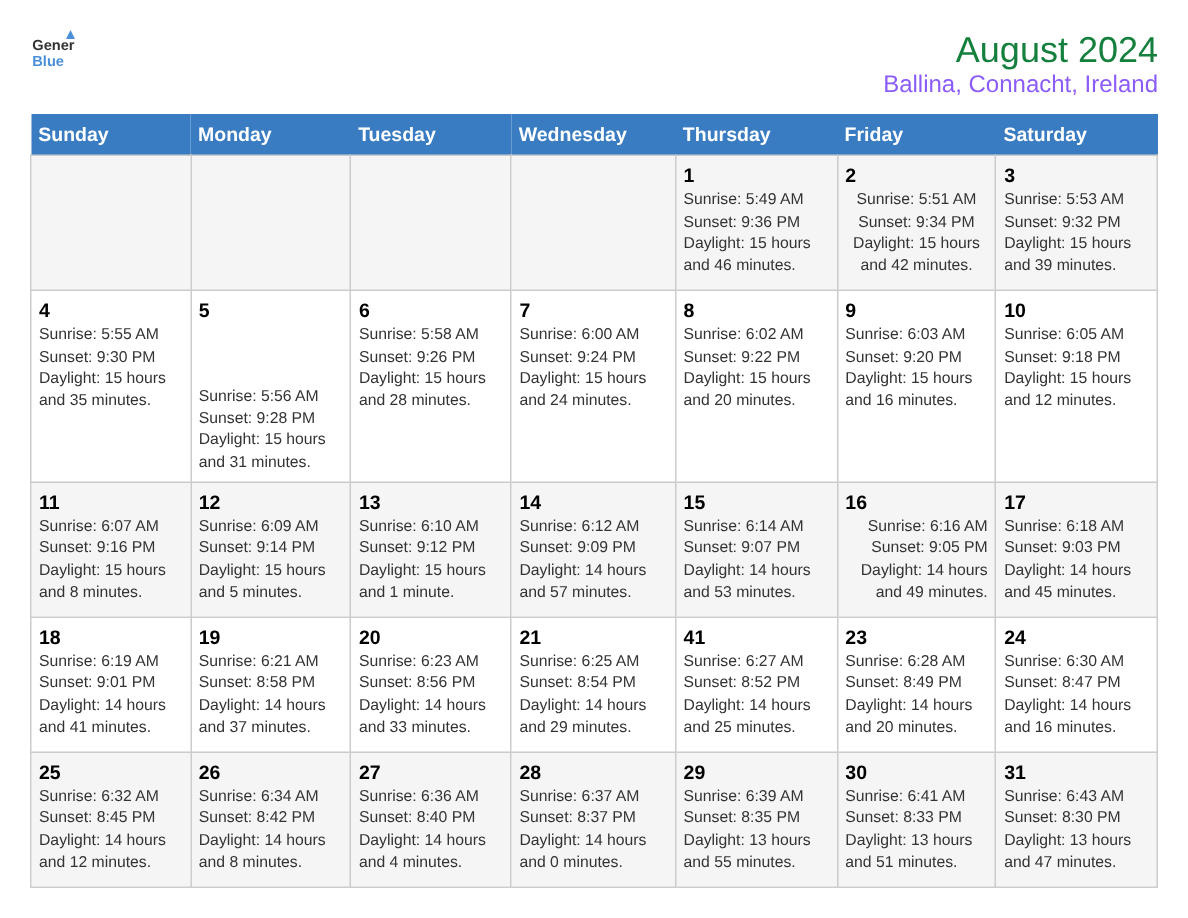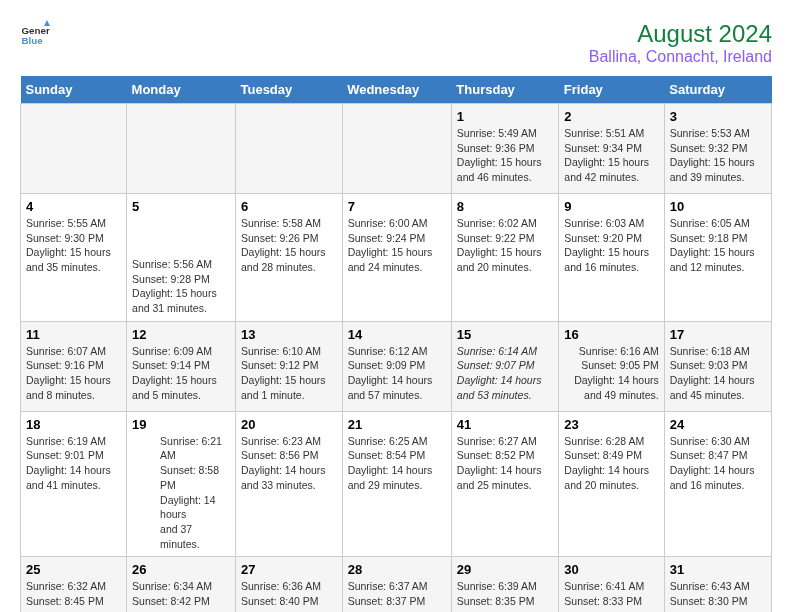--- a/index.html
+++ b/index.html
@@ -116,21 +116,21 @@
         <td class="empty-cell"></td>
         <td>
           <span class="day-number">1</span>
           <div class="day-info" style="white-space: pre-line;">Sunrise: 5:49 AM
 Sunset: 9:36 PM
 Daylight: 15 hours
 and 46 minutes.</div>
         </td>
         <td>
           <span class="day-number">2</span>
-          <div class="day-info" style="white-space: pre-line;">Sunrise: 5:51 AM
+          <div class="day-info" style="white-space: pre-line; text-align: center;">Sunrise: 5:51 AM
 Sunset: 9:34 PM
 Daylight: 15 hours
 and 42 minutes.</div>
         </td>
         <td>
           <span class="day-number">3</span>
           <div class="day-info" style="white-space: pre-line;">Sunrise: 5:53 AM
 Sunset: 9:32 PM
 Daylight: 15 hours
 and 39 minutes.</div>
@@ -211,21 +211,21 @@
         </td>
         <td>
           <span class="day-number">14</span>
           <div class="day-info" style="white-space: pre-line;">Sunrise: 6:12 AM
 Sunset: 9:09 PM
 Daylight: 14 hours
 and 57 minutes.</div>
         </td>
         <td>
           <span class="day-number">15</span>
-          <div class="day-info" style="white-space: pre-line; font-style: italic;">Sunrise: 6:14 AM
+          <div class="day-info" style="white-space: pre-line;">Sunrise: 6:14 AM
 Sunset: 9:07 PM
 Daylight: 14 hours
 and 53 minutes.</div>
         </td>
         <td>
           <span class="day-number">16</span>
           <div class="day-info" style="white-space: pre-line; text-align: right;">Sunrise: 6:16 AM
 Sunset: 9:05 PM
 Daylight: 14 hours
 and 49 minutes.</div>
@@ -241,21 +241,21 @@
       <tr>
         <td>
           <span class="day-number">18</span>
           <div class="day-info" style="white-space: pre-line;">Sunrise: 6:19 AM
 Sunset: 9:01 PM
 Daylight: 14 hours
 and 41 minutes.</div>
         </td>
         <td>
           <span class="day-number">19</span>
-          <div class="day-info" style="white-space: pre-line; margin-left: 28px;">Sunrise: 6:21 AM
+          <div class="day-info" style="white-space: pre-line;">Sunrise: 6:21 AM
 Sunset: 8:58 PM
 Daylight: 14 hours
 and 37 minutes.</div>
         </td>
         <td>
           <span class="day-number">20</span>
           <div class="day-info" style="white-space: pre-line;">Sunrise: 6:23 AM
 Sunset: 8:56 PM
 Daylight: 14 hours
 and 33 minutes.</div>

